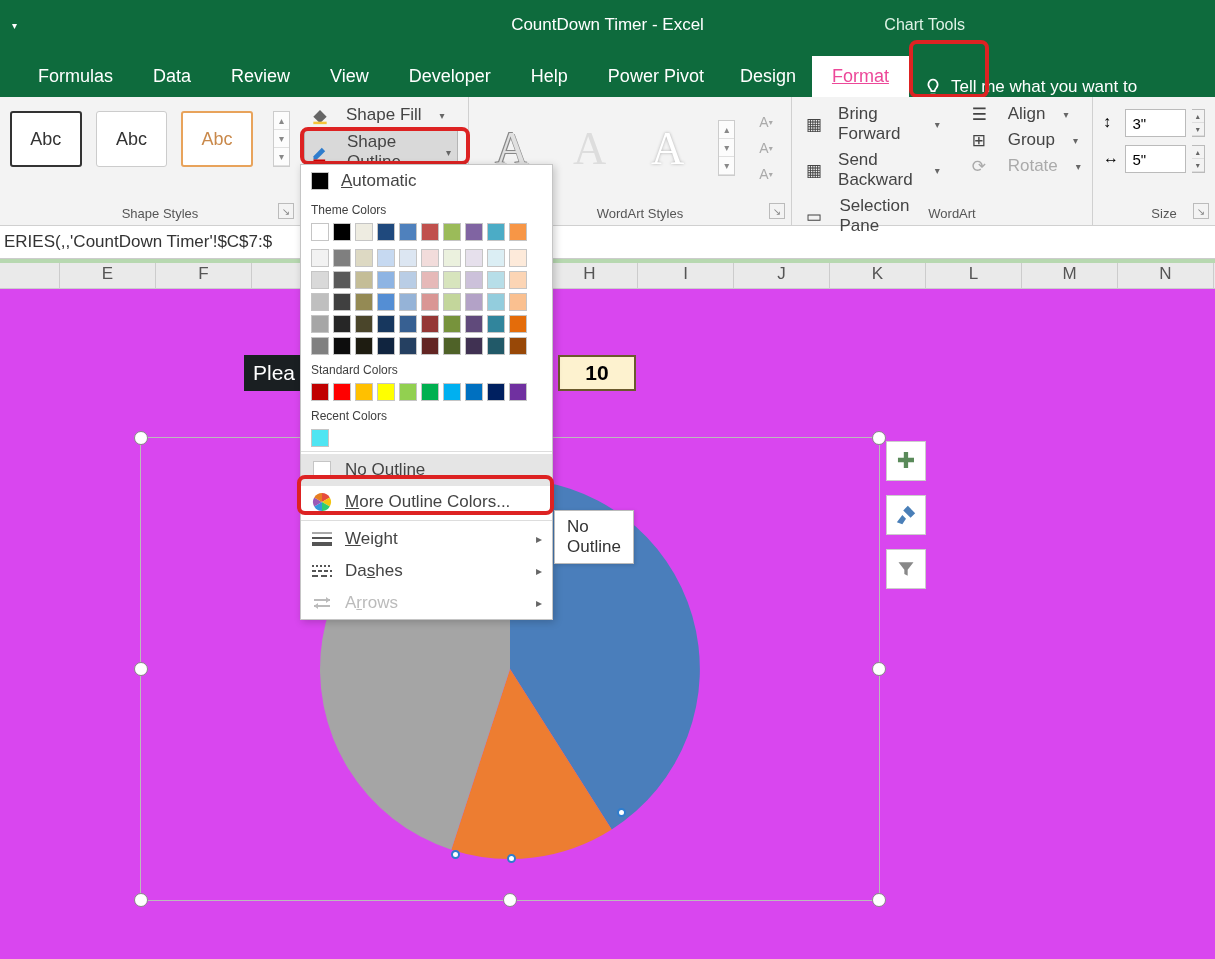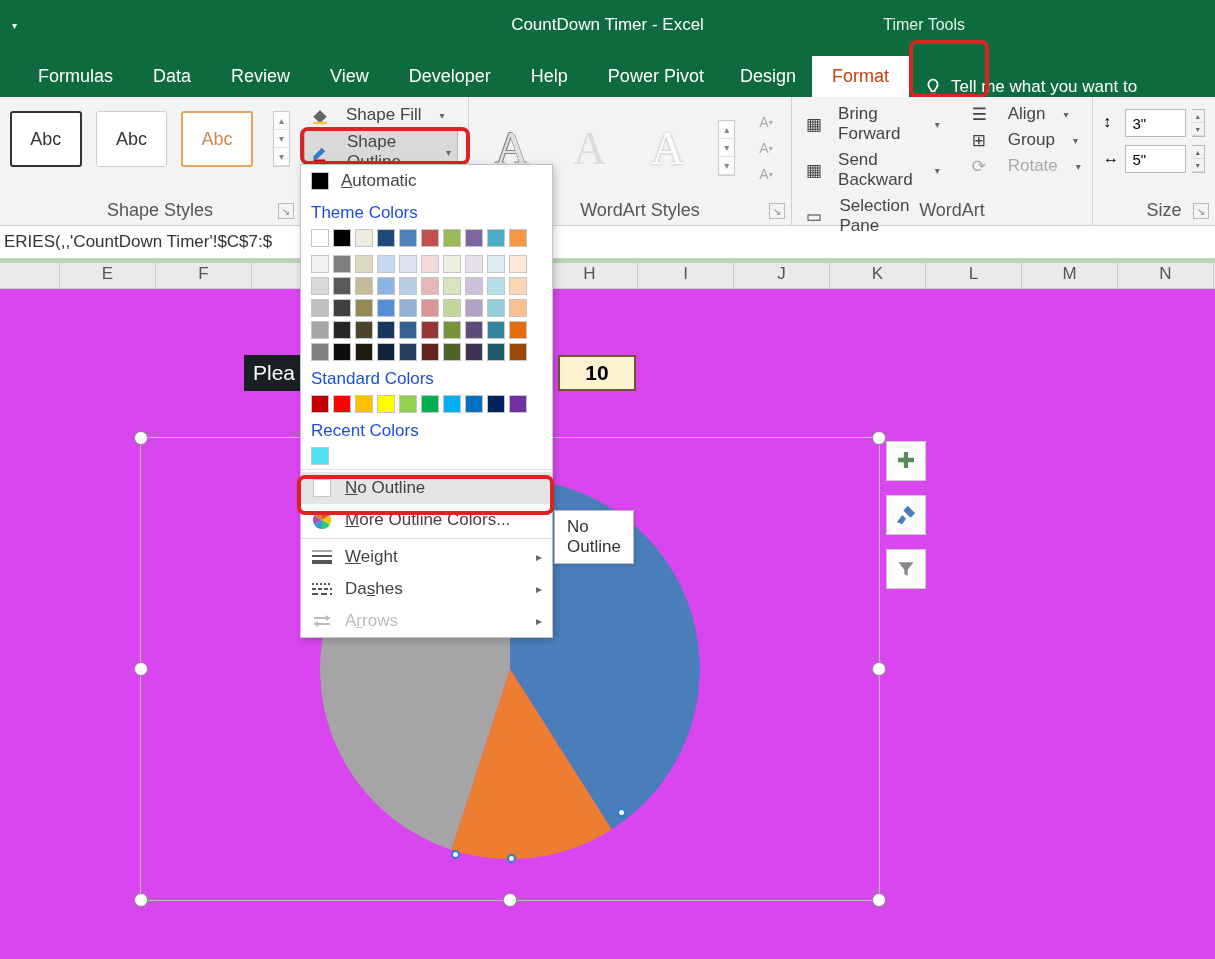--- a/index.html
+++ b/index.html
@@ -8,32 +8,32 @@
 
 .titlebar { background: #0e6b3d; height: 50px; display: flex; align-items: center; color: #fff; position: relative; }
 .qat { display:flex; align-items:center; gap:6px; padding-left:12px; }
 .qat-dropdown { font-size:10px; color:#fff; }
 .titlebar .center { position:absolute; left:50%; transform:translateX(-50%); font-size:17px; display:flex; align-items:flex-end; }
 .titlebar .contextual { position:absolute; right:220px; top:0; height:100%; display:flex; align-items:center; padding:0 30px; font-size:16px; color:#dff3e6; }
 
 
 .tabs { background: #0e6b3d; height: 47px; display:flex; align-items:flex-end; color:#fff; font-size:18px; padding-left:18px; position:relative; }
 .tab { padding:10px 20px; display:flex; align-items:center; cursor:pointer; }
-.tab.active { background:#fff; color:#c2410c; }
+.tab.active { background:#fff; color:#ec4899;text-decoration:underline; }
 .tab.design { padding:10px 16px; }
 .red-box { position:absolute; border:4px solid #d22; border-radius:8px; pointer-events:none; }
 .red-box.format-highlight { top:-10px; left:909px; width:80px; height:58px; }
 
 .tell-me { display:flex; align-items:center; gap:8px; padding:0 14px; font-size:17px; }
 .bulb { width:20px; height:20px; }
 
 
 .ribbon { background:#f3f3f3; height:129px; border-bottom:1px solid #d0d0d0; display:flex; position:relative; }
 .group-sep { border-right:1px solid #d0d0d0; height:100%; }
-.group-label { position:absolute; bottom:4px; font-size:18px; color:#555; width:100%; text-align:center; }
+.group-label { position:absolute; bottom:4px; font-size:13px; color:#555; width:100%; text-align:center; }
 .grp { position:relative; display:flex; flex-direction:column; padding:6px 10px 26px 10px; }
 
 
 .shape-gallery { display:flex; gap:14px; align-items:flex-start; padding-top:8px; }
 .shape-style { width:76px; height:56px; border:1px solid #ccc; border-radius:3px; background:#fff; display:flex; align-items:center; justify-content:center; font-size:18px; color:#333; }
 .shape-style.first { border:2px solid #333; }
 .shape-style.third { border:2px solid #e8a35b; color:#c9894b; }
 .gallery-scroll { margin-left:6px; width:18px; height:56px; border:1px solid #ccc; background:#fcfcfc; display:flex; flex-direction:column; }
 .gallery-scroll div { flex:1; display:flex; align-items:center; justify-content:center; font-size:10px; color:#888; border-bottom:1px solid #e0e0e0; }
 
@@ -95,21 +95,21 @@
 .chart-buttons { position:absolute; top:152px; left:886px; display:flex; flex-direction:column; gap:14px; z-index:2; }
 .chart-btn { width:40px; height:40px; border:1px solid #ccc; background:#fff; display:flex; align-items:center; justify-content:center; font-size:22px; color:#5a8a5a; cursor:pointer; }
 .chart-btn.brush { color:#4a7fb8; }
 .chart-btn.funnel { color:#888; }
 
 
 .dropdown { position:absolute; top:164px; left:300px; width:253px; background:#fff; border:1px solid #c5c5c5; box-shadow:2px 2px 8px rgba(0,0,0,0.2); z-index:20; font-size:17px; color:#444; }
 .dd-row { display:flex; align-items:center; gap:12px; padding:6px 10px; cursor:pointer; }
 .dd-row.hover { background:#e5e5e5; }
 .dd-sep { border-top:1px solid #ddd; margin:2px 0; }
-.dd-label { font-size:17px; color:#1d4ed8; padding:6px 4px 4px 10px; font-weight:normal; }
+.dd-label { font-size:12px; color:#404040; padding:6px 4px 4px 10px; font-weight:normal; }
 .swatch-row { display:flex; gap:4px; padding:2px 10px; }
 .sw { width:18px; height:18px; border:1px solid #c5c5c5; }
 .dd-sub { margin-left:auto; font-size:12px; color:#666; }
 .dd-icn { width:22px; height:20px; display:inline-flex; align-items:center; justify-content:center; }
 
 .red-box.nooutline-highlight { top:310px; left:-4px; width:257px; height:40px; }
 
 
 .tooltip { position:absolute; top:345px; left:253px; background:#fff; border:1px solid #bbb; padding:6px 12px; font-size:17px; color:#333; z-index:21; box-shadow:1px 1px 4px rgba(0,0,0,0.15); }
 
@@ -119,21 +119,21 @@
 </head>
 <body>
 
 <div class="titlebar">
   <div class="qat">
     <span class="qat-dropdown">▾</span>
   </div>
   <div class="center">
     <span>CountDown Timer  -  Excel</span>
   </div>
-  <div class="contextual">Timer Tools</div>
+  <div class="contextual">Chart Tools</div>
 </div>
 
 <div class="tabs">
   <div class="tab">Formulas</div>
   <div class="tab">Data</div>
   <div class="tab">Review</div>
   <div class="tab">View</div>
   <div class="tab">Developer</div>
   <div class="tab">Help</div>
   <div class="tab">Power Pivot</div>

